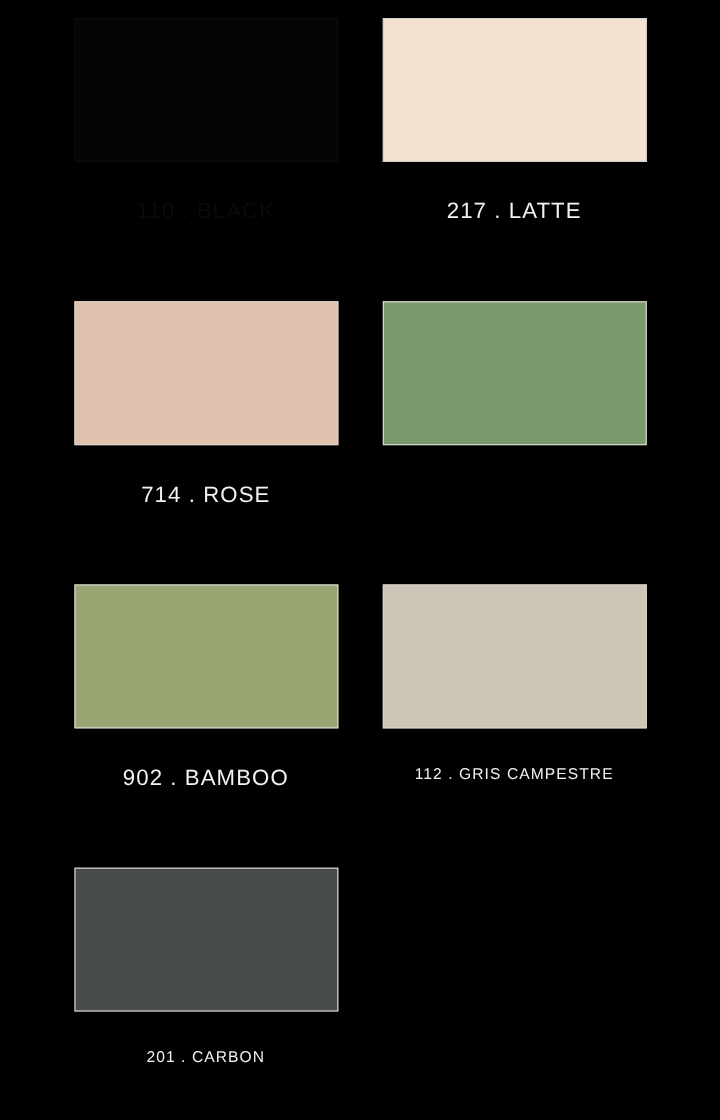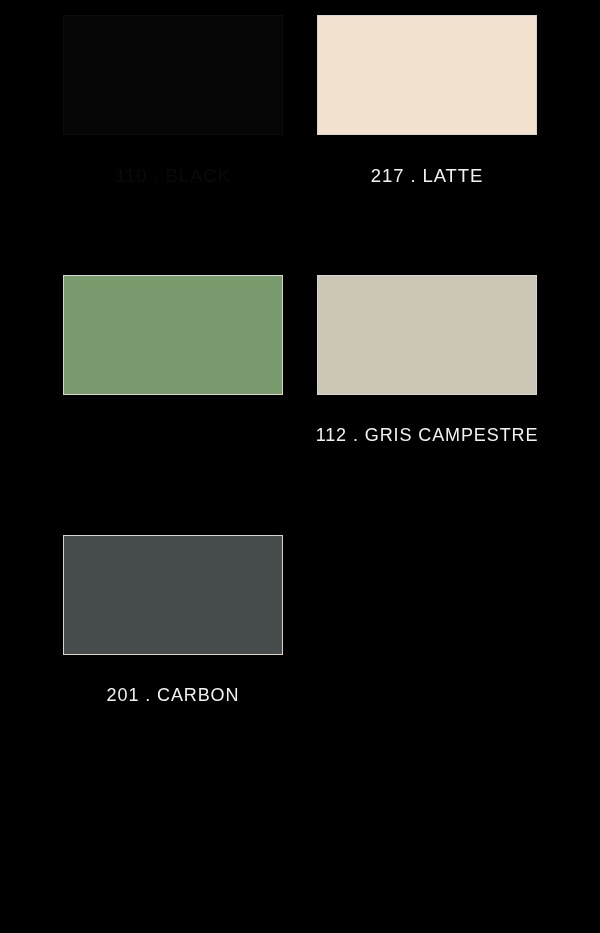--- a/index.html
+++ b/index.html
@@ -18,21 +18,20 @@
   .palette-grid {
     width: 600px;
     height: 933px;
     box-sizing: border-box;
     padding: 15px 58px 0 58px;
     display: grid;
     grid-template-columns: 1fr 1fr;
     grid-template-rows: repeat(4, 236px);
     column-gap: 30px;
     row-gap: 0;
-    gap: 24px;
   }
 
   .swatch-cell {
     display: flex;
     flex-direction: column;
     align-items: center;
     justify-content: flex-start;
   }
 
   .swatch-chip {
@@ -56,43 +55,51 @@
     text-align: center;
     font-weight: 400;
   }
 
   .swatch-label.muted {
     color: #0a0a0a;
   }
 
   
   .row-4 .swatch-label {
-    font-size: 18px;
+    font-size: 13px;
   }
 </style>
 </head>
 <body style="background-color: rgb(0, 0, 0);">
 
 <div class="palette-grid">
 
   <div class="swatch-cell row-1">
     <div class="swatch-chip dark-edge" style="background-color: rgb(5, 5, 5); border-color: rgb(13, 13, 13);"></div>
     <div class="swatch-label muted">110 . BLACK</div>
   </div>
 
   <div class="swatch-cell row-1">
     <div class="swatch-chip" style="background-color: rgb(243, 226, 208); border-color: rgb(216, 212, 204);"></div>
     <div class="swatch-label">217 . LATTE</div>
   </div>
 
+  <div class="swatch-cell row-2">
+    <div class="swatch-chip" style="background-color: rgb(224, 193, 174); border-color: rgb(216, 212, 204);"></div>
+    <div class="swatch-label">714 . ROSE</div>
+  </div>
 
   <div class="swatch-cell row-2">
     <div class="swatch-chip" style="background-color: rgb(121, 154, 108); border-color: rgb(216, 212, 204);"></div>
   </div>
 
+  <div class="swatch-cell row-3">
+    <div class="swatch-chip" style="background-color: rgb(151, 166, 115); border-color: rgb(216, 212, 204);"></div>
+    <div class="swatch-label">902 . BAMBOO</div>
+  </div>
 
 
   <div class="swatch-cell row-4">
     <div class="swatch-chip" style="background-color: rgb(203, 198, 182); border-color: rgb(216, 212, 204);"></div>
     <div class="swatch-label">112 . GRIS CAMPESTRE</div>
   </div>
 
   <div class="swatch-cell row-4">
     <div class="swatch-chip" style="background-color: rgb(71, 76, 76); border-color: rgb(216, 212, 204);"></div>
     <div class="swatch-label">201 . CARBON</div>

